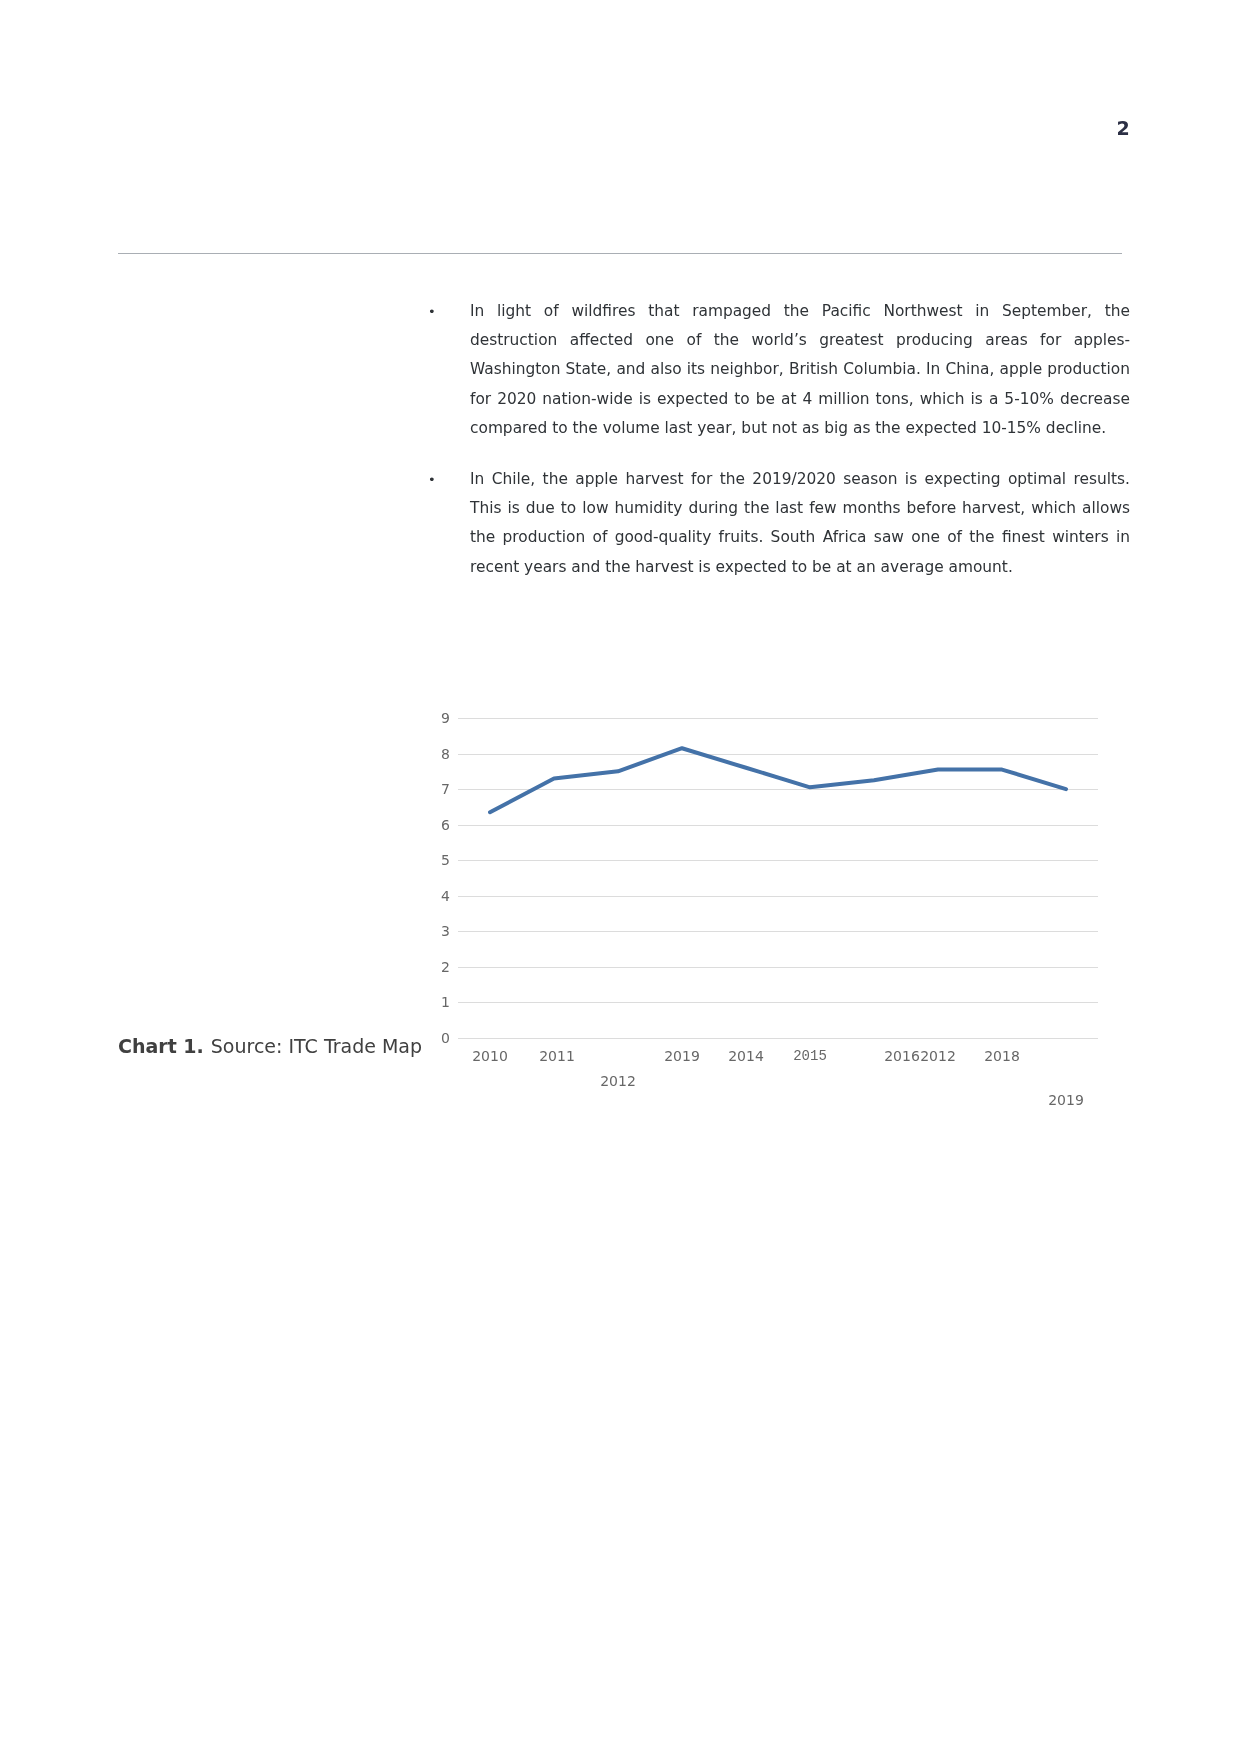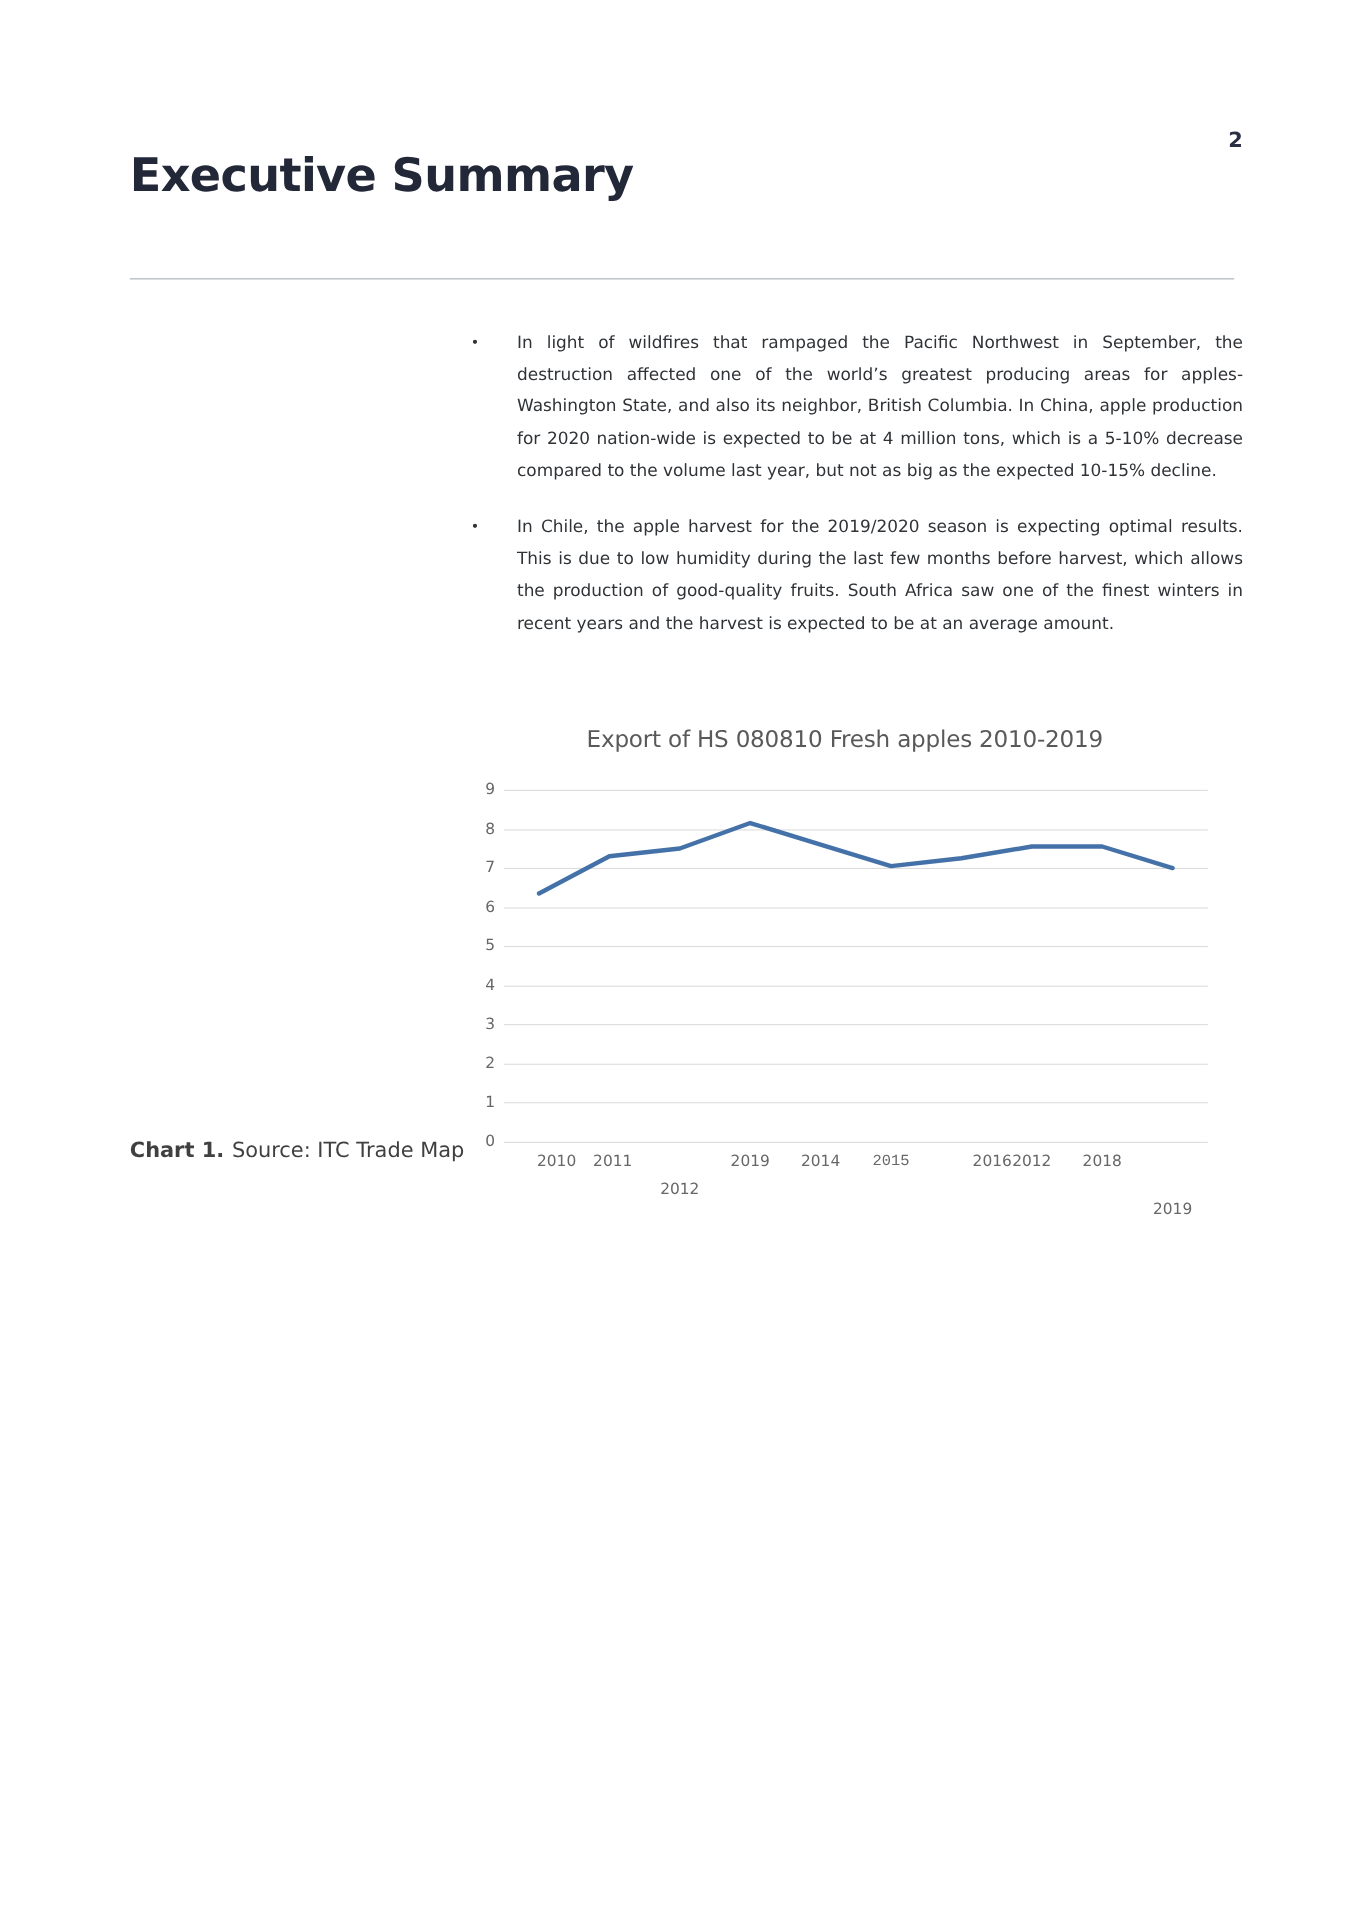--- a/index.html
+++ b/index.html
@@ -192,37 +192,35 @@
     margin-left: 7px;
   }
 </style>
 </head>
 <body>
 
 <div class="page">
 
   <div class="page-number">2</div>
 
-  <h1 class="page-title">Executive Summary</h1>
 
   <div class="title-rule"></div>
 
   <div class="body-block">
     <div class="bullet-item">
       <span class="bullet-dot">•</span>
       <span>In light of wildfires that rampaged the Pacific Northwest in September, the destruction affected one of the world’s greatest producing areas for apples-Washington State, and also its neighbor, British Columbia. In China, apple production for 2020 nation-wide is expected to be at 4 million tons, which is a 5-10% decrease compared to the volume last year, but not as big as the expected 10-15% decline.</span>
     </div>
     <div class="bullet-item">
       <span class="bullet-dot">•</span>
       <span>In Chile, the apple harvest for the 2019/2020 season is expecting optimal results. This is due to low humidity during the last few months before harvest, which allows the production of good-quality fruits. South Africa saw one of the finest winters in recent years and the harvest is expected to be at an average amount.</span>
     </div>
   </div>
 
   <div class="chart-figure">
-    <div class="chart-title">Export of HS 080810 Fresh apples 2010-2019</div>
 
     <div class="plot-wrap">
       <div class="y-axis">
           <div class="y-tick" style="top: 0px;">9</div>
           <div class="y-tick" style="top: 35.5556px;">8</div>
           <div class="y-tick" style="top: 71.1111px;">7</div>
           <div class="y-tick" style="top: 106.667px;">6</div>
           <div class="y-tick" style="top: 142.222px;">5</div>
           <div class="y-tick" style="top: 177.778px;">4</div>
           <div class="y-tick" style="top: 213.333px;">3</div>
@@ -239,21 +237,21 @@
           <div class="gridline" style="top: 142.222px;"></div>
           <div class="gridline" style="top: 106.667px;"></div>
           <div class="gridline" style="top: 71.1111px;"></div>
           <div class="gridline" style="top: 35.5556px;"></div>
           <div class="gridline" style="top: 0px;"></div>
         <svg class="plot-svg" viewBox="0 0 640 320" preserveAspectRatio="none">
           <polyline fill="none" stroke="#4472a8" stroke-width="4" stroke-linejoin="round" stroke-linecap="round" points="32.00,94.22 96.00,60.44 160.00,53.33 224.00,30.22 288.00,49.78 352.00,69.33 416.00,62.22 480.00,51.56 544.00,51.56 608.00,71.11"></polyline>
         </svg>
       </div>
       <div class="x-axis">
-          <div class="x-tick" style="left: 32px; margin-left: 16px;">2010</div>
+          <div class="x-tick" style="left: 32px;">2010</div>
           <div class="x-tick" style="left: 99px;">2011</div>
           <div class="x-tick" style="left: 160px; margin-top: 25px;">2012</div>
           <div class="x-tick" style="left: 224px;">2019</div>
           <div class="x-tick" style="left: 288px;">2014</div>
           <div class="x-tick" style="left: 352px; font-family: Liberation Mono, monospace;">2015</div>
           <div class="x-tick" style="left: 416px; margin-left: 28px;">2016</div>
           <div class="x-tick" style="left: 480px;">2012</div>
           <div class="x-tick" style="left: 544px;">2018</div>
           <div class="x-tick" style="left: 608px; margin-top: 44px;">2019</div>
         </div>

